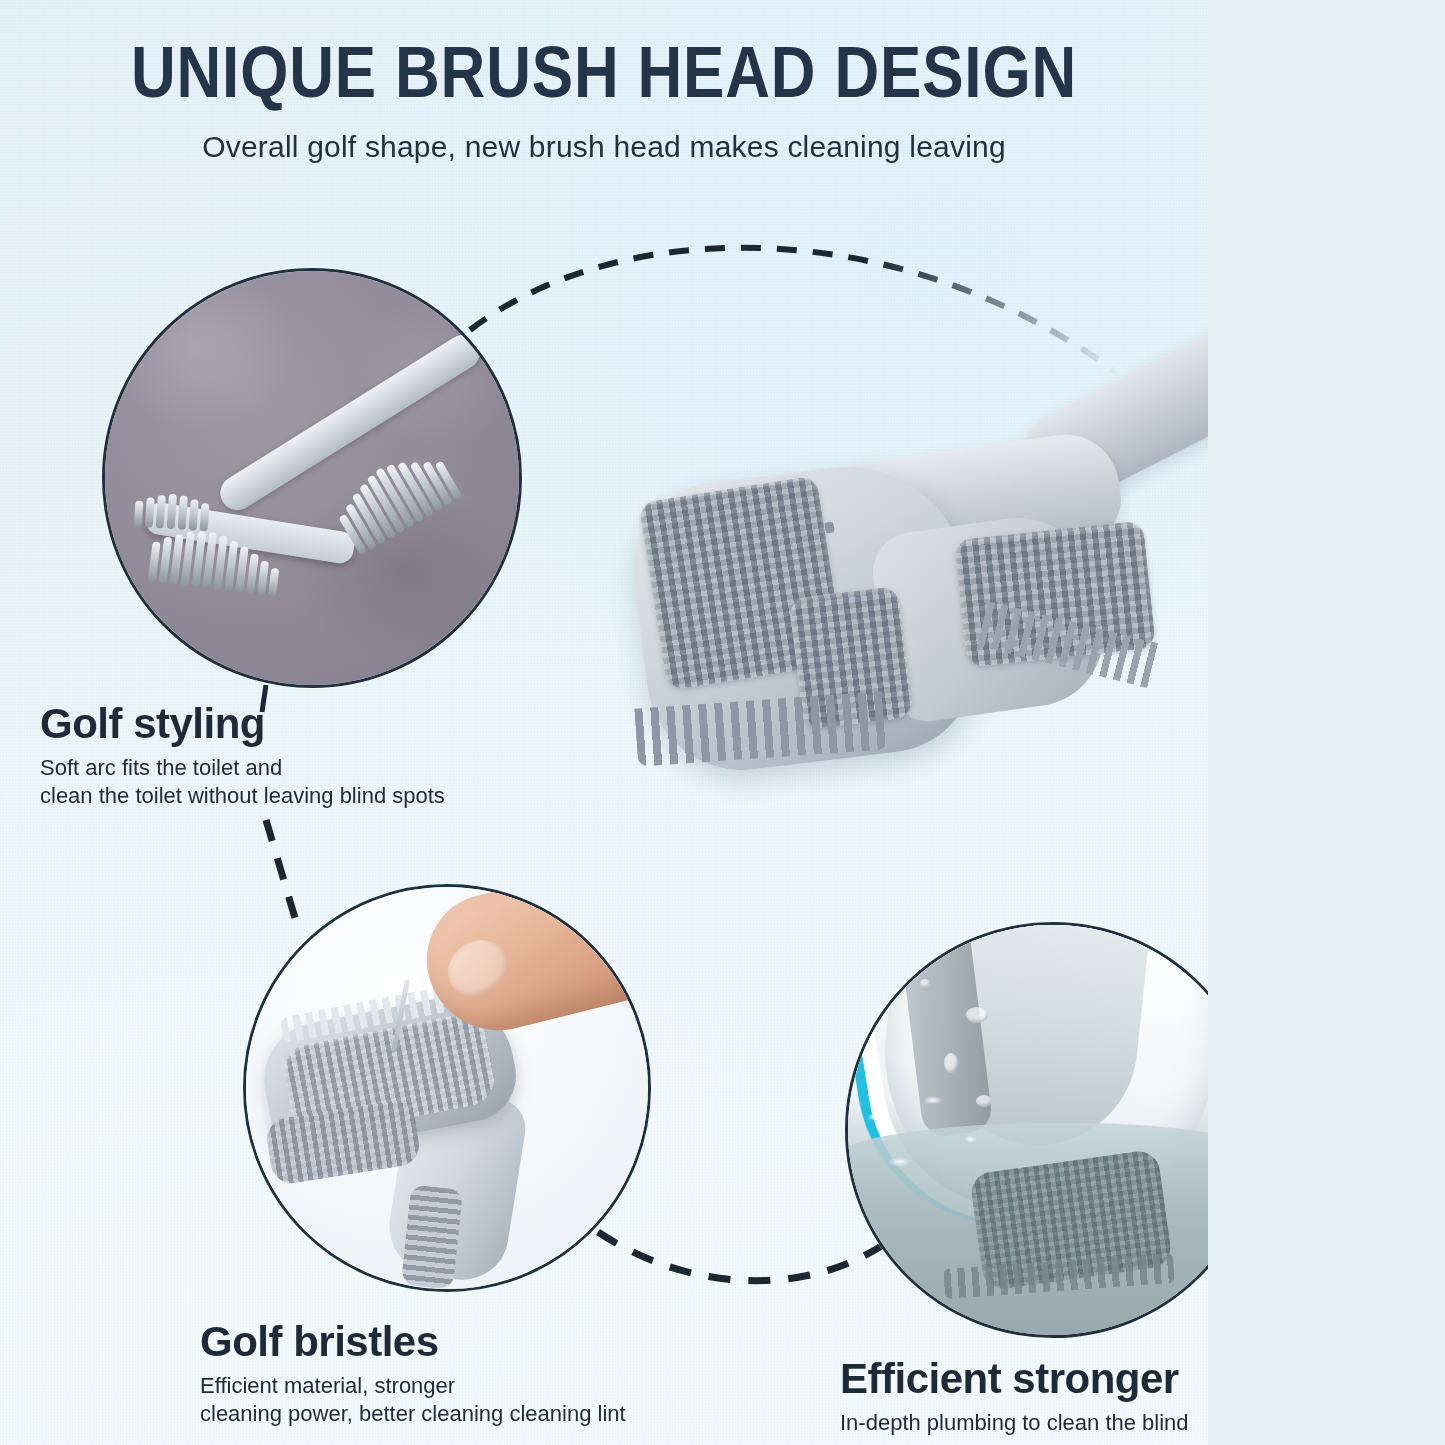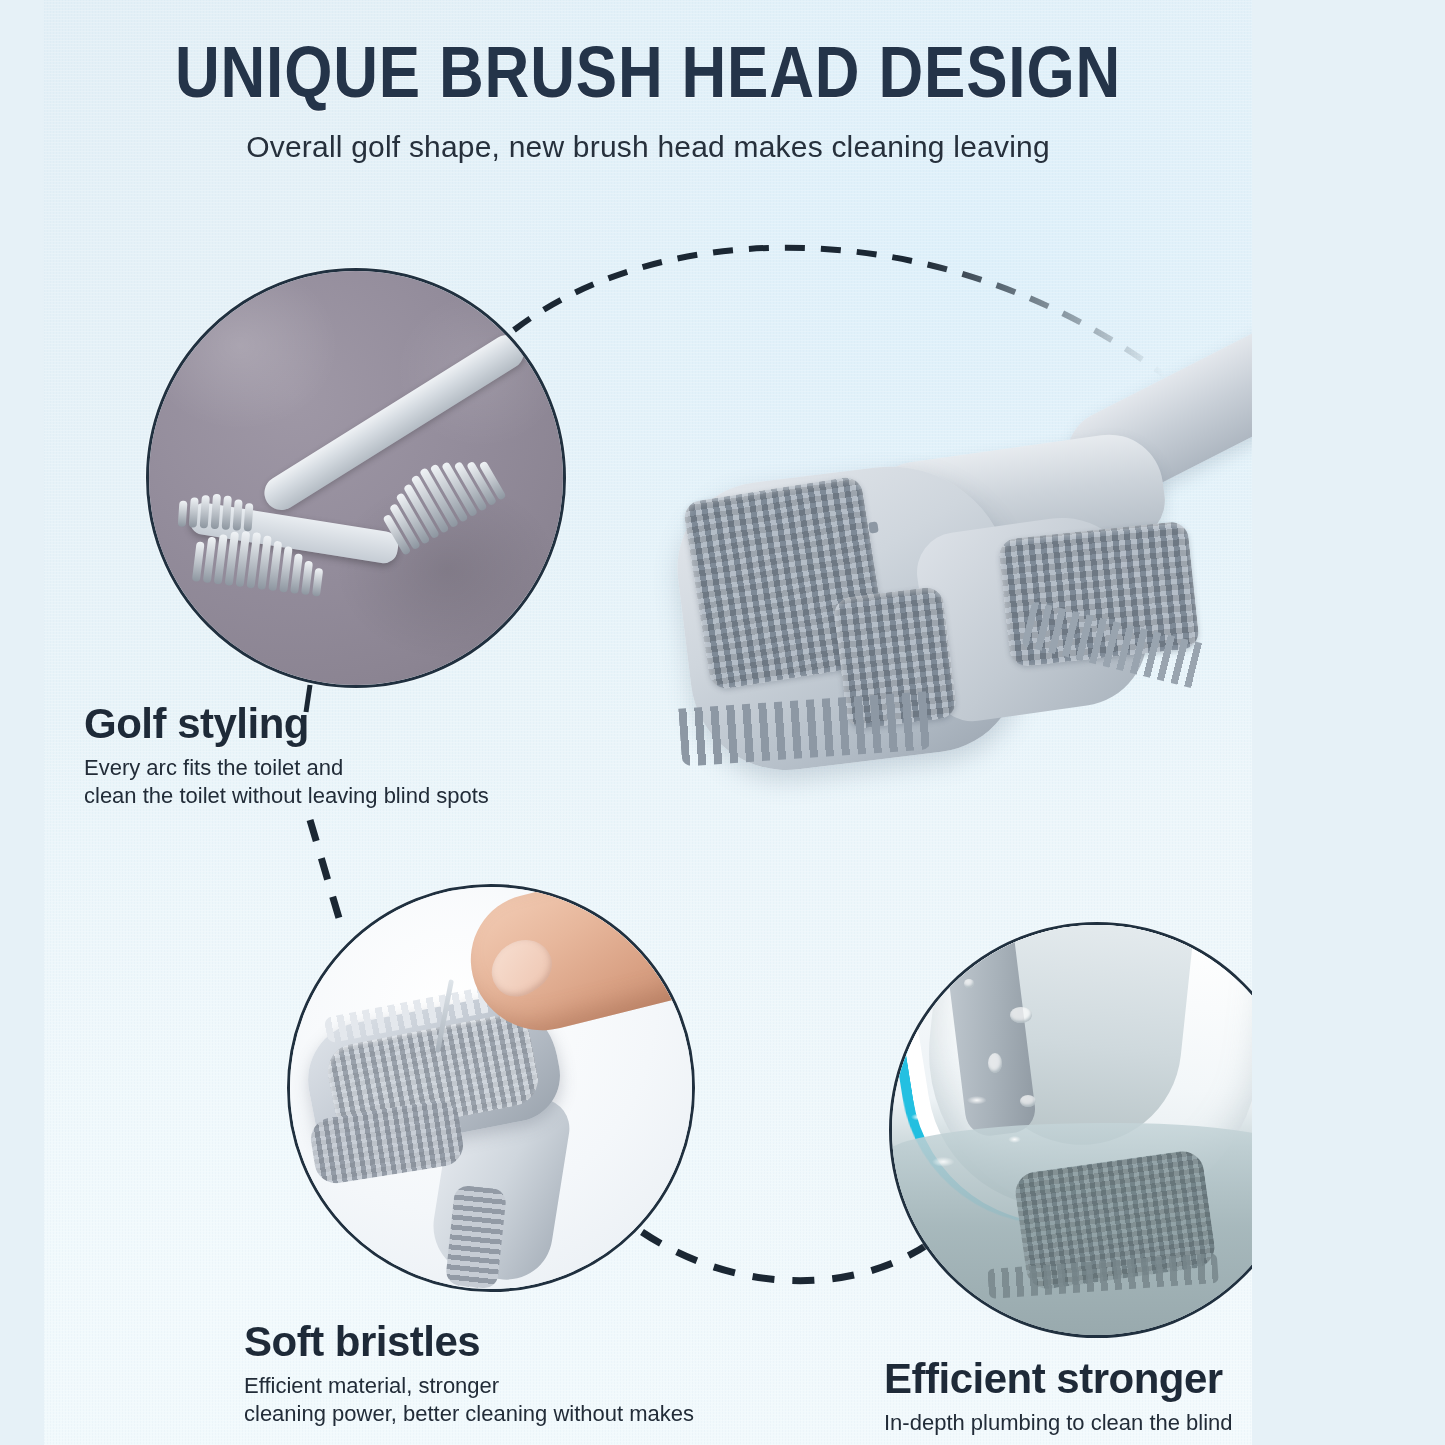--- a/index.html
+++ b/index.html
@@ -8,21 +8,20 @@
     font-family:"Liberation Sans", sans-serif;
     background:#e6f1f7;
   }
   #stage{
     position:relative;width:1208px;height:1445px;
     background:
       radial-gradient(ellipse 1100px 900px at 78% 18%, #def0fa 0%, rgba(222,240,250,0) 62%),
       radial-gradient(ellipse 1200px 1000px at 15% 90%, #f2fafd 0%, rgba(242,250,253,0) 60%),
       linear-gradient(160deg,#e2eff6 0%,#e9f4f9 45%,#f3fafd 100%);
     overflow:hidden;
-    margin-left:44px;
   }
   
   #grain{
     position:absolute;inset:0;pointer-events:none;opacity:.35;
     background-image:
       repeating-linear-gradient(0deg, rgba(255,255,255,.5) 0 1px, rgba(255,255,255,0) 1px 3px),
       repeating-linear-gradient(90deg, rgba(190,215,230,.28) 0 1px, rgba(255,255,255,0) 1px 3px);
   }
 
   
@@ -419,28 +418,28 @@
     <div class="ef-drop" style="left:118px;top:82px;width:22px;height:16px;"></div>
     <div class="ef-drop" style="left:96px;top:128px;width:14px;height:20px;"></div>
     <div class="ef-drop" style="left:128px;top:170px;width:16px;height:12px;"></div>
     <div class="ef-drop" style="left:72px;top:54px;width:10px;height:9px;"></div>
     <div class="ef-pad"></div>
     <div class="ef-fringe"></div>
   </div>
 
   <div class="caption" id="cap-golf">
     <p class="cap-h">Golf styling</p>
-    <p class="cap-p">Every arc fits the toilet and</p>
+    <p class="cap-p">Soft arc fits the toilet and</p>
     <p class="cap-p" style="padding-top:0">clean the toilet without leaving blind spots</p>
   </div>
 
   <div class="caption" id="cap-bristles">
-    <p class="cap-h">Soft bristles</p>
+    <p class="cap-h">Golf bristles</p>
     <p class="cap-p">Efficient material, stronger</p>
-    <p class="cap-p" style="padding-top:0">cleaning power, better cleaning without makes</p>
+    <p class="cap-p" style="padding-top:0">cleaning power, better cleaning cleaning lint</p>
   </div>
 
   <div class="caption" id="cap-efficient">
     <p class="cap-h">Efficient stronger</p>
     <p class="cap-p">In-depth plumbing to clean the blind</p>
   </div>
 
 </div>
 
 </body></html>

